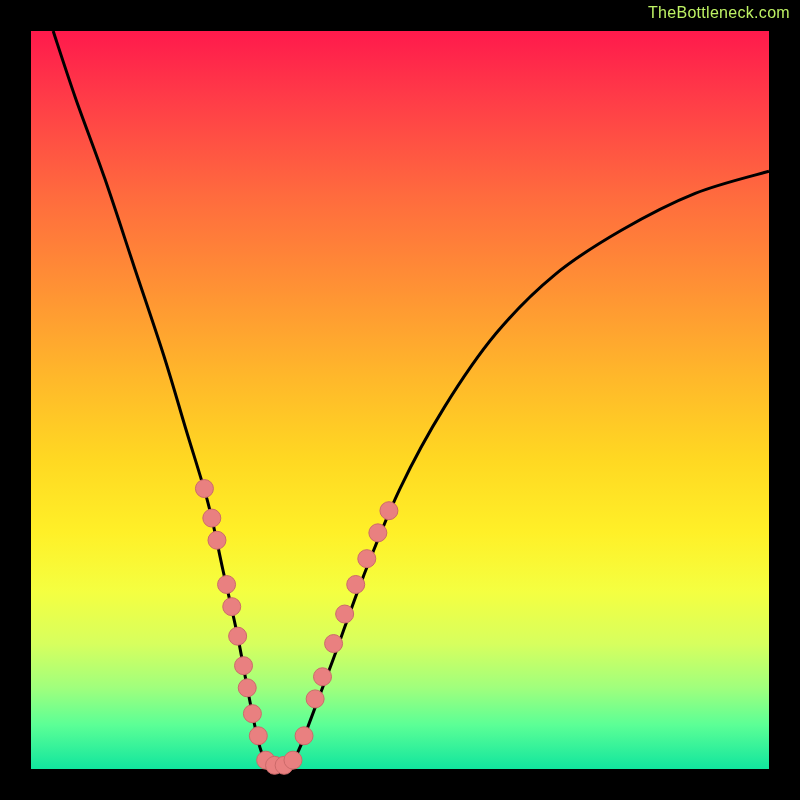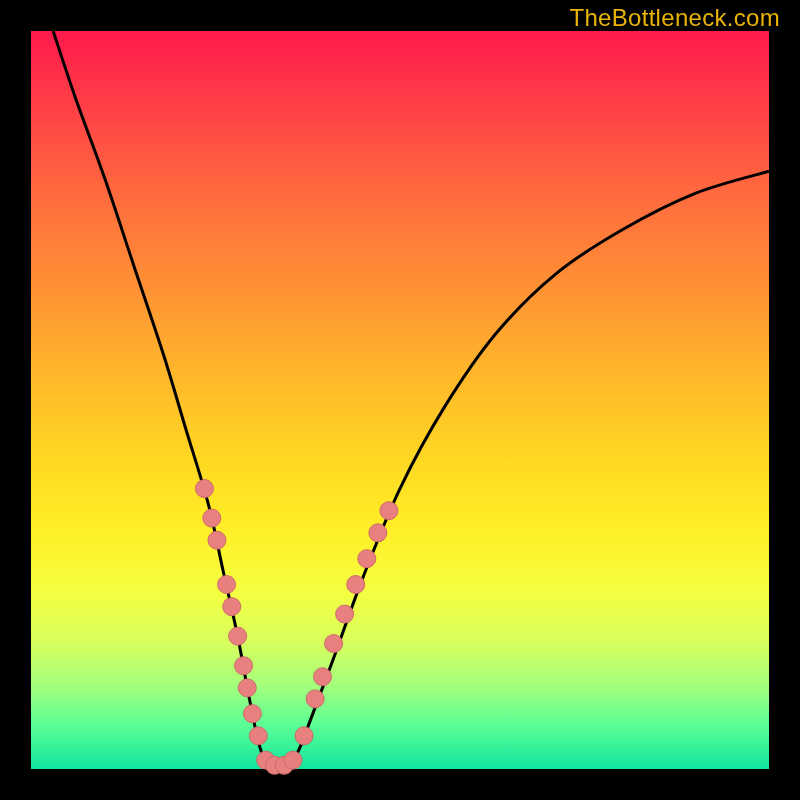--- a/index.html
+++ b/index.html
@@ -35,23 +35,23 @@
       #fff028 68%,
       #f4ff41 76%,
       #d7ff5e 83%,
       #a0ff7d 89%,
       #5cff96 94%,
       #11e59e 100%);
   }
   .watermark {
     position: absolute;
     top: 4px;
-    right: 20px;
-    color: #eab308;
-    font-size: 24px;
+    right: 10px;
+    color: #bef264;
+    font-size: 16px;
     font-weight: 500;
     letter-spacing: 0.3px;
     user-select: none;
   }
   svg.curve {
     position: absolute;
     left: 0;
     top: 0;
     width: 738px;
     height: 738px;

